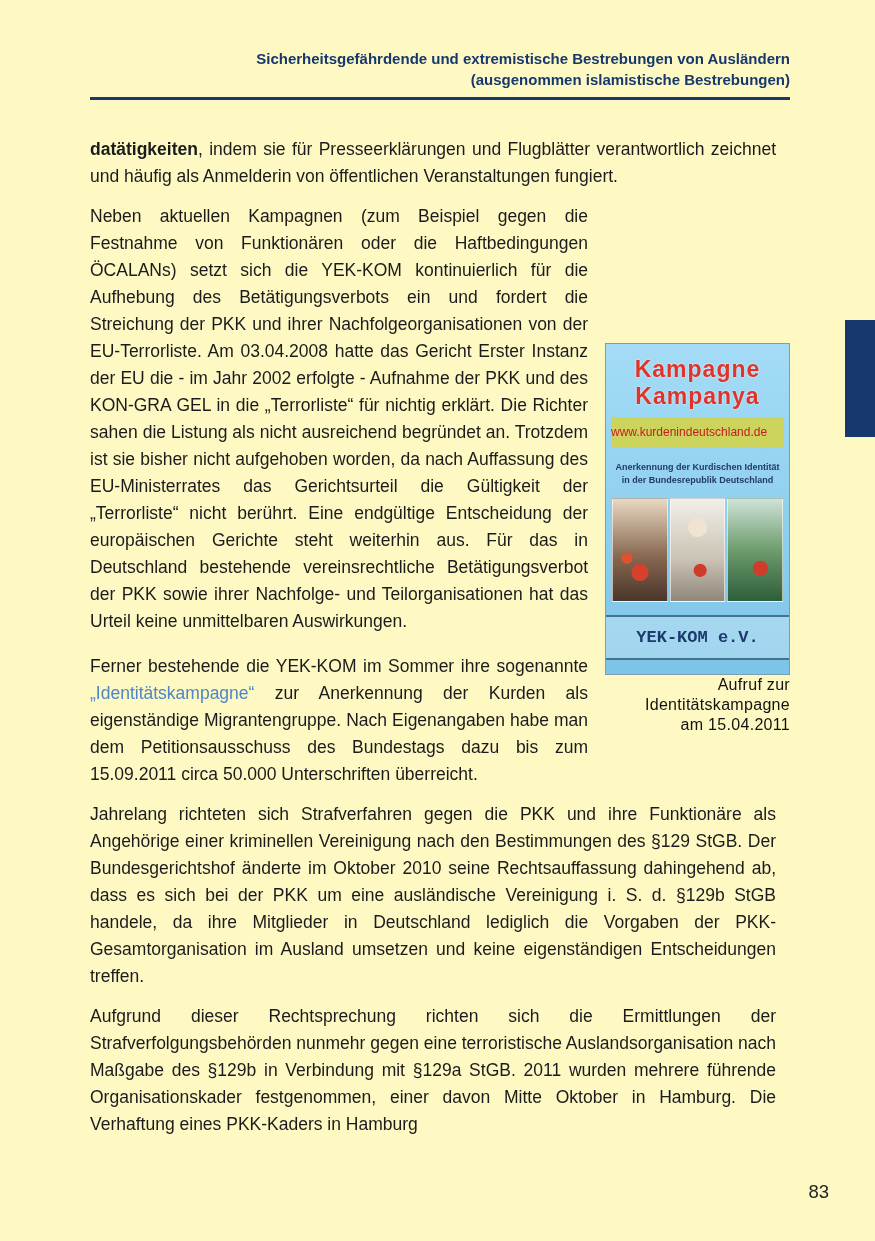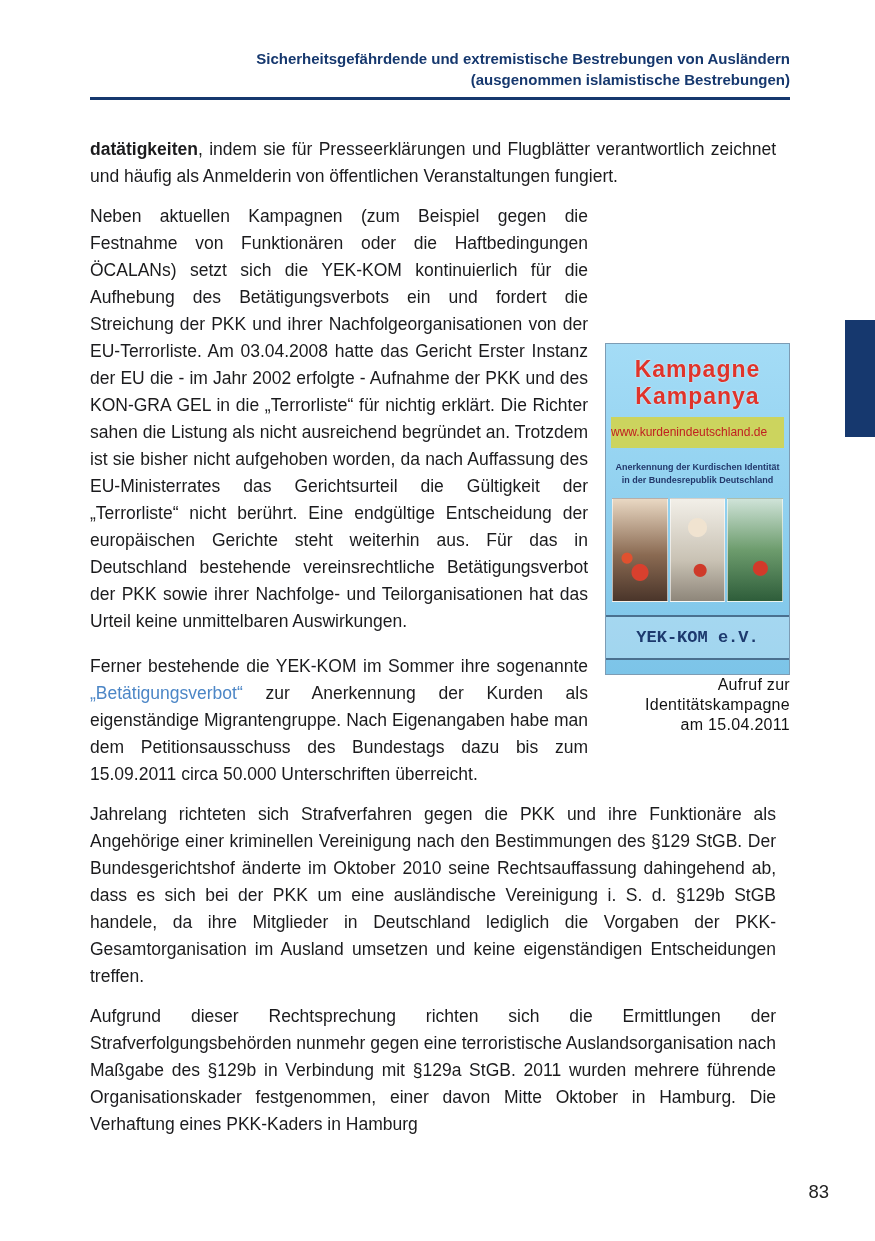--- a/index.html
+++ b/index.html
@@ -1,20 +1,20 @@
 <!DOCTYPE html>
 <html lang="de"><head>
 <meta charset="utf-8">
 <style>
   html,body { margin:0; padding:0; background:#e8e8e8; }
   .page {
     position:relative;
     width:875px; height:1241px;
     margin:0 auto;
-    background:#ffffff;
+    background:#fef9c3;
     font-family:"Liberation Sans", sans-serif;
     overflow:hidden;
     box-sizing:border-box;
   }
   .page-header {
     margin:48px 85px 0 90px;
     text-align:right;
     color:#16386e;
     font-weight:bold;
     font-size:15px;
@@ -182,21 +182,21 @@
         </div>
         <figcaption class="poster-caption">
           <div>Aufruf zur</div>
           <div>Identitätskampagne</div>
           <div>am 15.04.2011</div>
         </figcaption>
       </figure>
       <span>Neben aktuellen Kampagnen (zum Beispiel gegen die Festnahme von Funktionären oder die Haftbedingungen ÖCALANs) setzt sich die YEK-KOM kontinuierlich für die Aufhebung des Betätigungsverbots ein und fordert die Streichung der PKK und ihrer Nachfolgeorganisationen von der EU-Terrorliste. Am 03.04.2008 hatte das Gericht Erster Instanz der EU die - im Jahr 2002 erfolgte - Aufnahme der PKK und des KON-GRA GEL in die „Terrorliste“ für nichtig erklärt. Die Richter sahen die Listung als nicht ausreichend begründet an. Trotzdem ist sie bisher nicht aufgehoben worden, da nach Auffassung des EU-Ministerrates das Gerichtsurteil die Gültigkeit der „Terrorliste“ nicht berührt. Eine endgültige Entscheidung der europäischen Gerichte steht weiterhin aus. Für das in Deutschland bestehende vereinsrechtliche Betätigungsverbot der PKK sowie ihrer Nachfolge- und Teilorganisationen hat das Urteil keine unmittelbaren Auswirkungen.</span>
     <p></p>
 
-    <p class="para"><span>Ferner bestehende die YEK-KOM im Sommer ihre sogenannte </span><a class="link">„Betätigungsverbot“</a><span> zur Anerkennung der Kurden als eigenständige Migrantengruppe. Nach Eigenangaben habe man dem Petitionsausschuss des Bundestags dazu bis zum 15.09.2011 circa 50.000 Unterschriften überreicht.</span></p>
+    <p class="para"><span>Ferner bestehende die YEK-KOM im Sommer ihre sogenannte </span><a class="link">„Identitätskampagne“</a><span> zur Anerkennung der Kurden als eigenständige Migrantengruppe. Nach Eigenangaben habe man dem Petitionsausschuss des Bundestags dazu bis zum 15.09.2011 circa 50.000 Unterschriften überreicht.</span></p>
 
     <p class="para clear-float">Jahrelang richteten sich Strafverfahren gegen die PKK und ihre Funktionäre als Angehörige einer kriminellen Vereinigung nach den Bestimmungen des §129 StGB. Der Bundesgerichtshof änderte im Oktober 2010 seine Rechtsauffassung dahingehend ab, dass es sich bei der PKK um eine ausländische Vereinigung i. S. d. §129b StGB handele, da ihre Mitglieder in Deutschland lediglich die Vorgaben der PKK-Gesamtorganisation im Ausland umsetzen und keine eigenständigen Entscheidungen treffen.</p>
 
     <p class="para">Aufgrund dieser Rechtsprechung richten sich die Ermittlungen der Strafverfolgungsbehörden nunmehr gegen eine terroristische Auslandsorganisation nach Maßgabe des §129b in Verbindung mit §129a StGB. 2011 wurden mehrere führende Organisationskader festgenommen, einer davon Mitte Oktober in Hamburg. Die Verhaftung eines PKK-Kaders in Hamburg</p>
 
   </main>
 
   <div class="page-number">83</div>
 
 </div>

